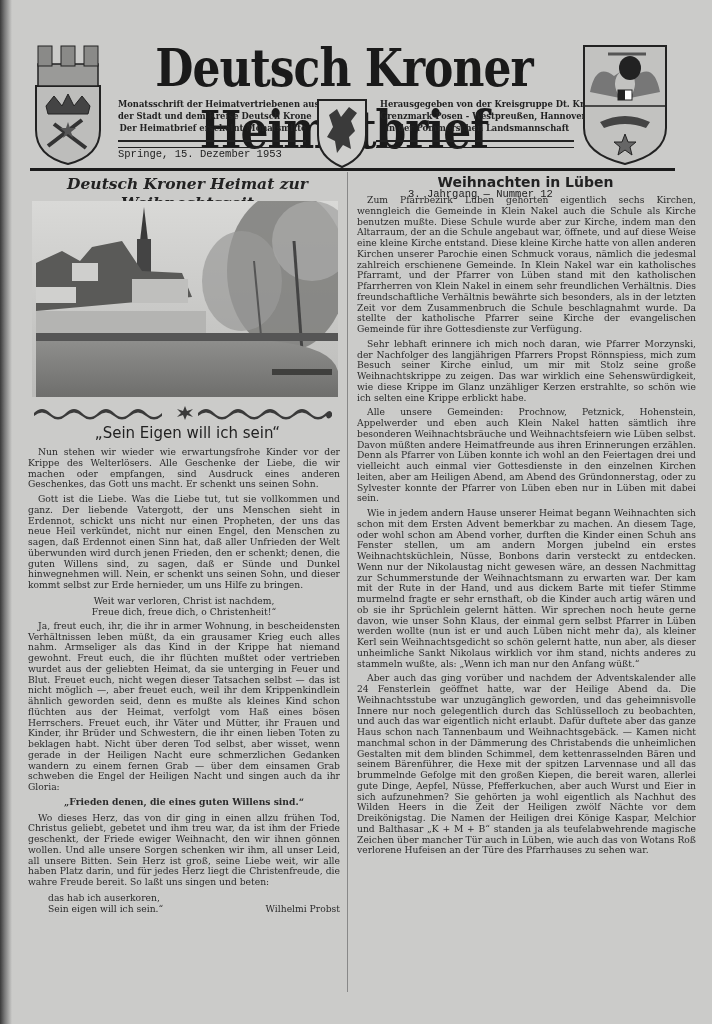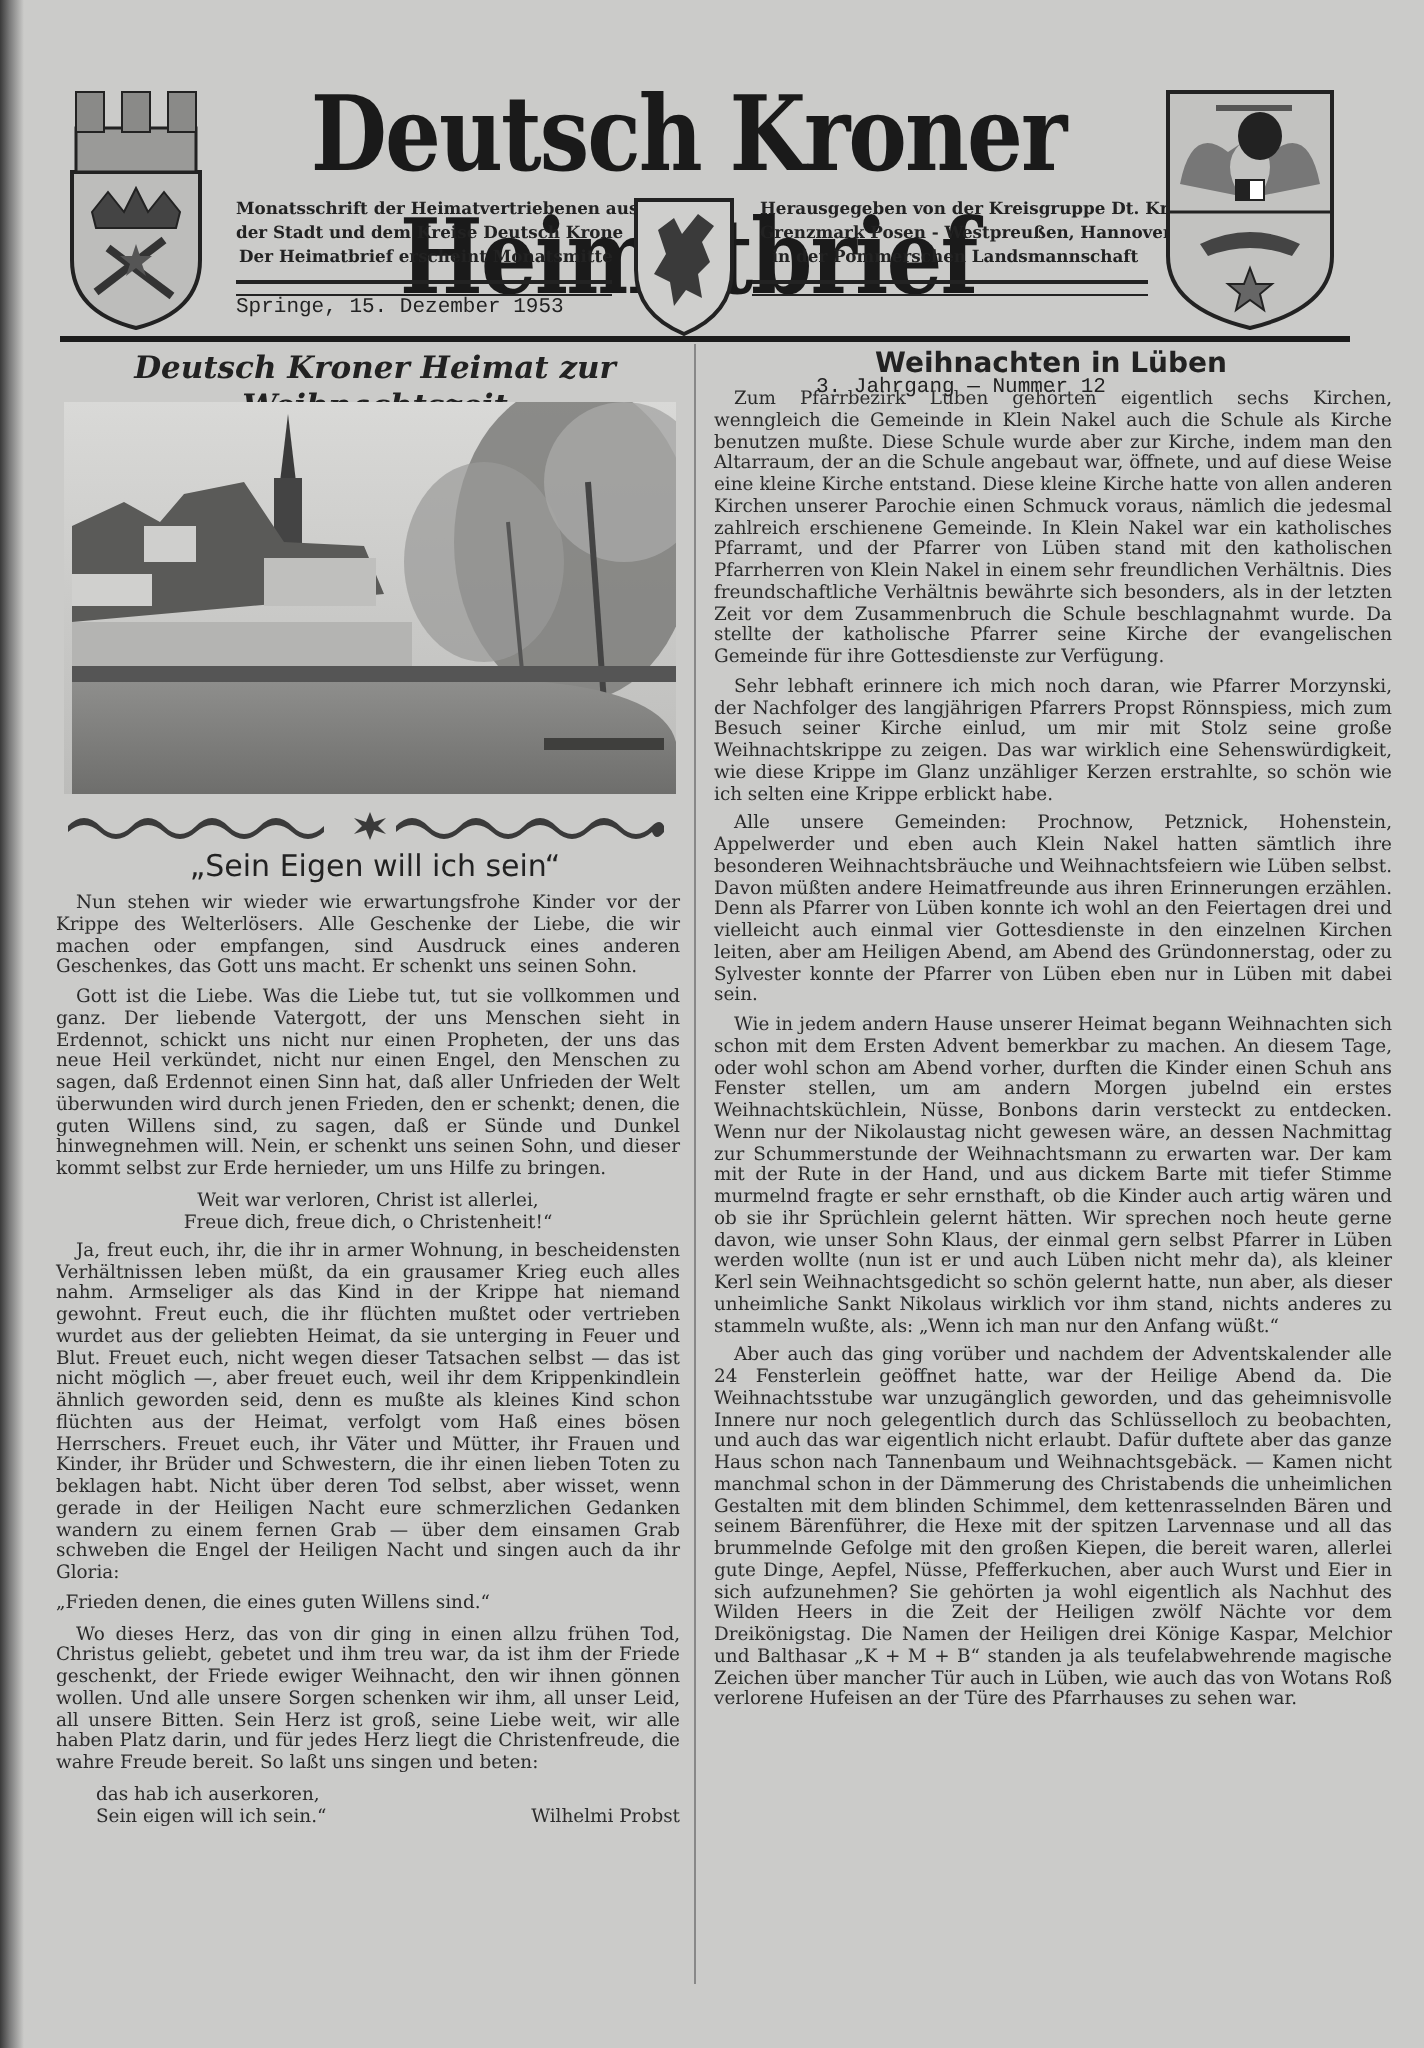--- a/index.html
+++ b/index.html
@@ -45,21 +45,21 @@
   .ornament { position:absolute; left:30px; top:405px; width:310px; height:16px; }
   .poem-title {
     position:absolute; left:30px; top:424px; width:315px; text-align:center;
     font-family:"DejaVu Sans", sans-serif; font-weight:normal; font-size:15px; color:#222;
   }
   .lc { position:absolute; left:28px; top:447px; width:312px;
     font-size:9.2px; line-height:10.75px; text-align:justify; color:#2b2b2b; }
   .lc p { margin:0 0 4px 0; text-indent:10px; }
   .lc .verse { text-align:center; text-indent:0; margin:2px 0 4px 0; }
   .lc .verse div { line-height:11px; }
-  .lc .quote { text-indent:0; margin:3px 0 5px 0; }
+  .lc .quote { text-align:center; text-indent:0; margin:3px 0 5px 0;font-weight:bold; }
   .lc .final { text-indent:0; margin-left:20px; }
   .lc .final div { line-height:11px; }
   .sig-row { display:flex; justify-content:space-between; margin-right:0; }
   
   .right-head {
     position:absolute; left:353px; top:174px; width:345px; text-align:center;
     font-family:"DejaVu Sans", sans-serif; font-weight:bold; font-size:14px; color:#222;
   }
   .rc { position:absolute; left:357px; top:195px; width:339px;
     font-size:9.2px; line-height:10.75px; text-align:justify; color:#2b2b2b; }
@@ -169,21 +169,21 @@
     </g>
   </svg>
 </div>
 
 <div class="poem-title">„Sein Eigen will ich sein“</div>
 
 <div class="lc">
   <p>Nun stehen wir wieder wie erwartungsfrohe Kinder vor der Krippe des Welterlösers. Alle Geschenke der Liebe, die wir machen oder empfangen, sind Ausdruck eines anderen Geschenkes, das Gott uns macht. Er schenkt uns seinen Sohn.</p>
   <p>Gott ist die Liebe. Was die Liebe tut, tut sie vollkommen und ganz. Der liebende Vatergott, der uns Menschen sieht in Erdennot, schickt uns nicht nur einen Propheten, der uns das neue Heil verkündet, nicht nur einen Engel, den Menschen zu sagen, daß Erdennot einen Sinn hat, daß aller Unfrieden der Welt überwunden wird durch jenen Frieden, den er schenkt; denen, die guten Willens sind, zu sagen, daß er Sünde und Dunkel hinwegnehmen will. Nein, er schenkt uns seinen Sohn, und dieser kommt selbst zur Erde hernieder, um uns Hilfe zu bringen.</p>
   <div class="verse">
-    <div>Weit war verloren, Christ ist allerlei,</div>
+    <div>Weit war verloren, Christ ist nachdem,</div>
     <div>Freue dich, freue dich, o Christenheit!“</div>
   </div>
   <p>Ja, freut euch, ihr, die ihr in armer Wohnung, in bescheidensten Verhältnissen leben müßt, da ein grausamer Krieg euch alles nahm. Armseliger als das Kind in der Krippe hat niemand gewohnt. Freut euch, die ihr flüchten mußtet oder vertrieben wurdet aus der geliebten Heimat, da sie unterging in Feuer und Blut. Freuet euch, nicht wegen dieser Tatsachen selbst — das ist nicht möglich —, aber freuet euch, weil ihr dem Krippenkindlein ähnlich geworden seid, denn es mußte als kleines Kind schon flüchten aus der Heimat, verfolgt vom Haß eines bösen Herrschers. Freuet euch, ihr Väter und Mütter, ihr Frauen und Kinder, ihr Brüder und Schwestern, die ihr einen lieben Toten zu beklagen habt. Nicht über deren Tod selbst, aber wisset, wenn gerade in der Heiligen Nacht eure schmerzlichen Gedanken wandern zu einem fernen Grab — über dem einsamen Grab schweben die Engel der Heiligen Nacht und singen auch da ihr Gloria:</p>
   <p class="quote">„Frieden denen, die eines guten Willens sind.“</p>
   <p>Wo dieses Herz, das von dir ging in einen allzu frühen Tod, Christus geliebt, gebetet und ihm treu war, da ist ihm der Friede geschenkt, der Friede ewiger Weihnacht, den wir ihnen gönnen wollen. Und alle unsere Sorgen schenken wir ihm, all unser Leid, all unsere Bitten. Sein Herz ist groß, seine Liebe weit, wir alle haben Platz darin, und für jedes Herz liegt die Christenfreude, die wahre Freude bereit. So laßt uns singen und beten:</p>
   <div class="final">
     <div>das hab ich auserkoren,</div>
     <div class="sig-row">
       <span>Sein eigen will ich sein.“</span>
       <span>Wilhelmi Probst</span>

